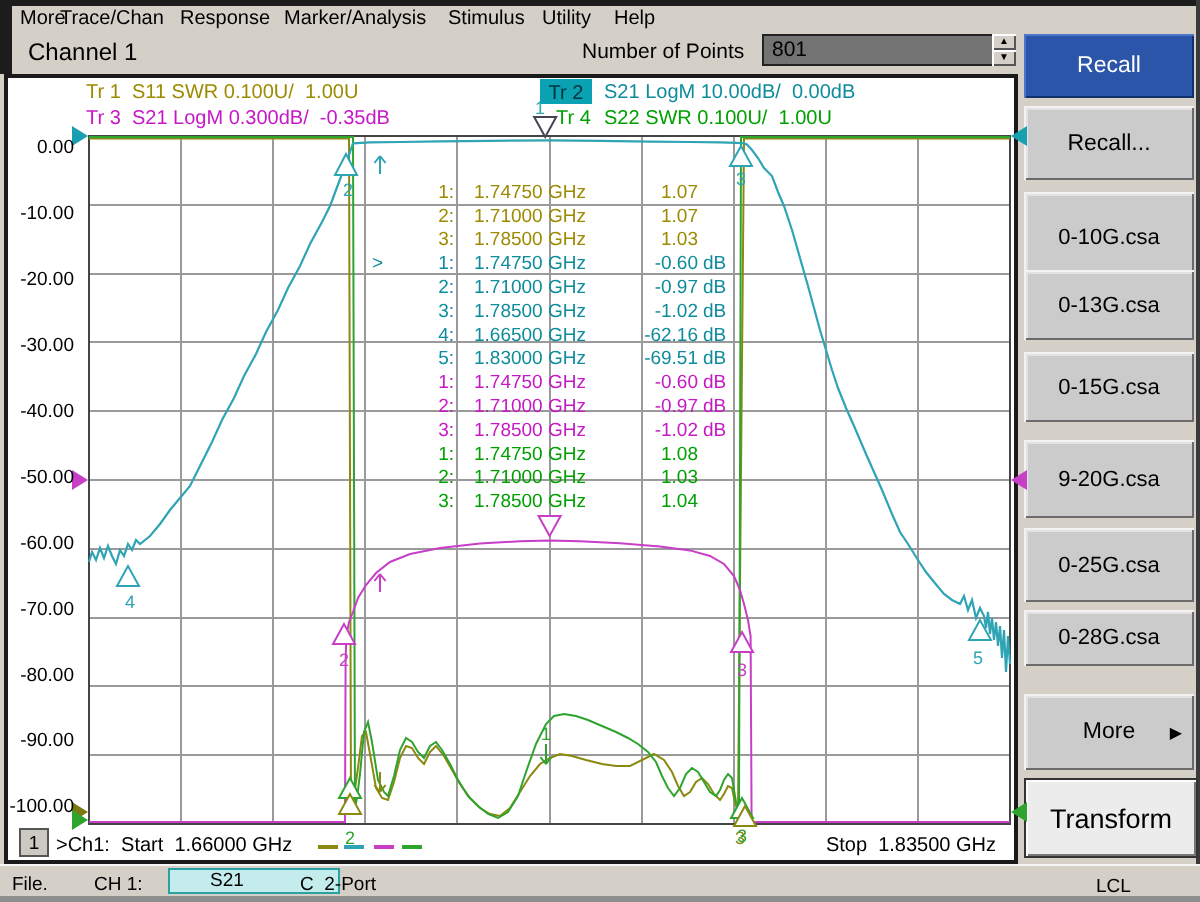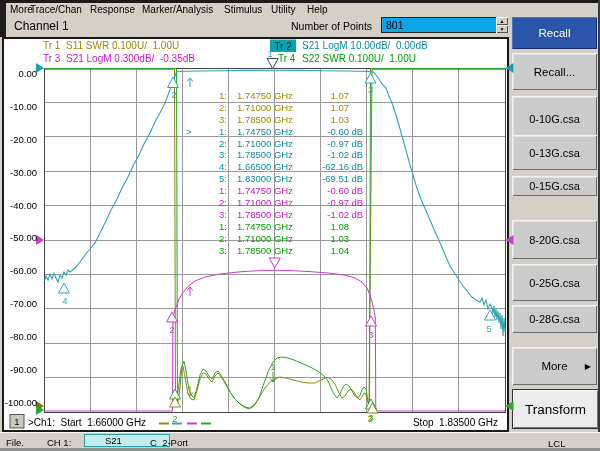--- a/index.html
+++ b/index.html
@@ -14,30 +14,30 @@
 <div class="abs" style="left:598px;top:0;width:2px;height:451px;background:#3a3a3a"></div>
 <div class="abs" style="left:10px;top:3.5px;font-size:10px">More</div>
 <div class="abs" style="left:30px;top:3.5px;font-size:10px">Trace/Chan</div>
 <div class="abs" style="left:90px;top:3.5px;font-size:10px">Response</div>
 <div class="abs" style="left:142px;top:3.5px;font-size:10px">Marker/Analysis</div>
 <div class="abs" style="left:224px;top:3.5px;font-size:10px">Stimulus</div>
 <div class="abs" style="left:271px;top:3.5px;font-size:10px">Utility</div>
 <div class="abs" style="left:307px;top:3.5px;font-size:10px">Help</div>
 <div class="abs" style="left:14px;top:19px;font-size:12px">Channel 1</div>
 <div class="abs" style="left:291px;top:20px;font-size:10.5px">Number of Points</div>
-<div class="abs" style="left:381px;top:17px;width:113px;height:14px;background:#0ea5e9;border:1px solid #222;font-size:10.5px;padding-left:4px;line-height:14px">801</div>
+<div class="abs" style="left:381px;top:17px;width:113px;height:14px;background:#737373;border:1px solid #222;font-size:10.5px;padding-left:4px;line-height:14px">801</div>
 <div class="abs" style="left:496px;top:17px;width:12px;height:8px;background:#d4d0c8;box-shadow:inset 1px 1px 0 #fff,inset -1px -1px 0 #555;font-size:5px;text-align:center;line-height:8px">▲</div>
 <div class="abs" style="left:496px;top:25px;width:12px;height:8px;background:#d4d0c8;box-shadow:inset 1px 1px 0 #fff,inset -1px -1px 0 #555;font-size:5px;text-align:center;line-height:8px">▼</div>
 <div class="abs" style="left:2px;top:37px;width:503px;height:391px;background:#fff;border:2px solid #1a1a1a"></div>
 <div class="btn" style="top:17px;height:32px;background:#2a55a8;color:#fff;box-shadow:inset 1px 1px 0 #4a75c8,inset -1px -1px 0 #12306a;font-size:11.5px">Recall</div>
 <div class="btn" style="top:53px;height:37px;font-size:11.5px">Recall...</div>
 <div class="btn" style="top:96px;height:46px">0-10G.csa</div>
 <div class="btn" style="top:135px;height:35px">0-13G.csa</div>
-<div class="btn" style="top:176px;height:20px">0-15G.csa</div>
-<div class="btn" style="top:220px;height:39px">8-20G.csa</div>
+<div class="btn" style="top:176px;height:35px">0-15G.csa</div>
+<div class="btn" style="top:220px;height:39px">9-20G.csa</div>
 <div class="btn" style="top:264px;height:37px">0-25G.csa</div>
 <div class="btn" style="top:305px;height:28px">0-28G.csa</div>
 <div class="btn" style="top:347px;height:38px;font-size:11.5px">More<span style="position:absolute;right:6px;font-size:8px">▶</span></div>
 <div class="btn" style="top:389px;height:38px;background:#ececec;box-shadow:inset 1px 1px 0 #fbfbfb,inset -1px -1px 0 #777;border:1px solid #333;font-size:13.5px">Transform</div>
 <div class="abs" style="left:0;top:432px;width:600px;height:16px;background:#d4d0c8;border-top:1px solid #f5f5f5"></div>
 <div class="abs" style="left:6px;top:437px;font-size:9.5px">File.</div>
 <div class="abs" style="left:47px;top:437px;font-size:9.5px">CH 1:</div>
 <div class="abs" style="left:84px;top:434px;width:64px;height:11px;background:#c5ecec;border:1px solid #2aa0a0;font-size:9.5px;line-height:11px;padding-left:20px">S21</div>
 <div class="abs" style="left:150px;top:437px;font-size:9.5px">C&nbsp;&nbsp;2-Port</div>
 <div class="abs" style="left:548px;top:438px;font-size:9.5px">LCL</div>

